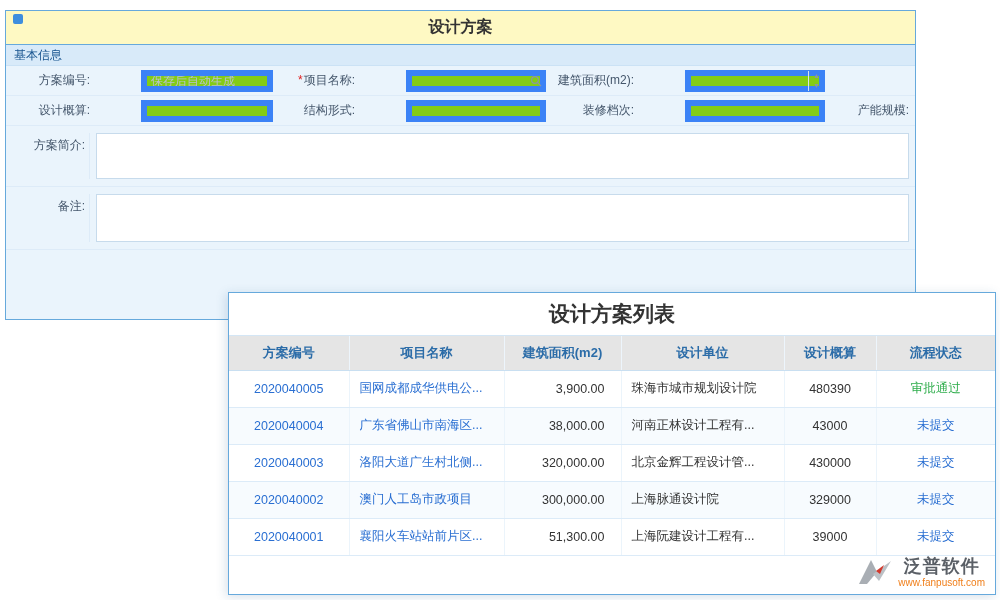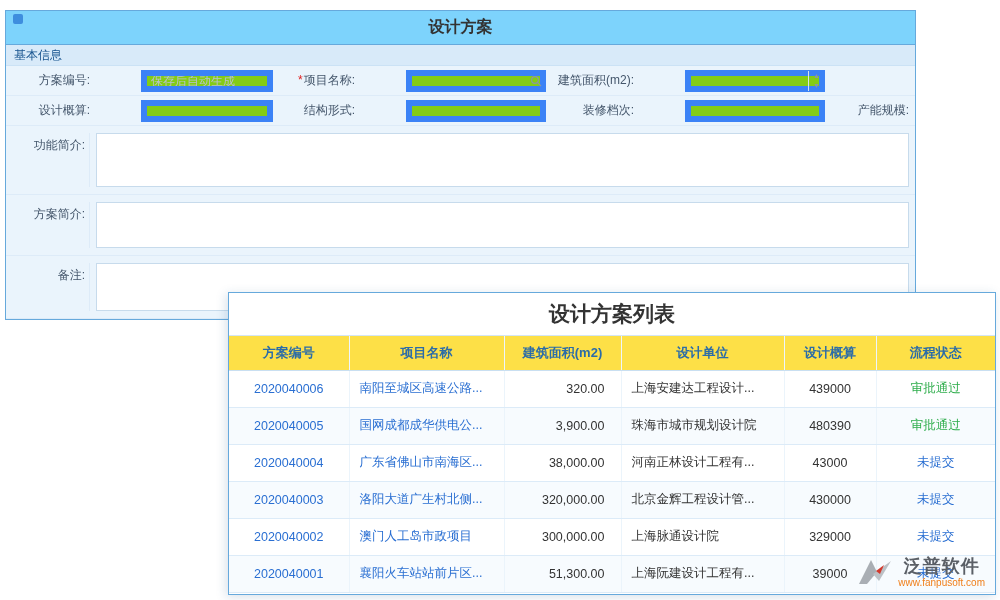--- a/index.html
+++ b/index.html
@@ -8,21 +8,21 @@
     position:relative; background:#fff; overflow:hidden;
     font-family:"Liberation Sans","DejaVu Sans",sans-serif; font-size:12px; color:#333;
   }
 
   
   .form-panel {
     position:absolute; left:5px; top:10px; width:911px; height:310px;
     border:1px solid #66A9DC; background:#EAF4FC; overflow:hidden;
   }
   .form-header {
-    height:34px; background:#7dd3fc; border-bottom:1px solid #66A9DC;
+    height:34px; background:#fef9c3; border-bottom:1px solid #66A9DC;
     display:flex; align-items:center; justify-content:center; position:relative;
   }
   .app-icon {
     position:absolute; left:7px; top:3px; width:10px; height:10px;
     background:#3E8EDE; border-radius:2px;
   }
   .form-title { font-size:16px; font-weight:bold; color:#333; }
   .section-bar {
     height:21px; line-height:21px; background:#D8EAF9; color:#17548F;
     font-size:12px; padding-left:8px; border-bottom:1px solid #CBE2F5;
@@ -72,21 +72,21 @@
     overflow:hidden;
   }
   .list-header {
     height:43px; display:flex; align-items:center; justify-content:center;
     border-bottom:1px solid #D4E6F5; background:#fff;
   }
   .list-title { font-size:21px; font-weight:bold; color:#333; }
 
   table { width:100%; border-collapse:collapse; table-layout:fixed; }
   thead th {
-    background:#fde047; color:#2B6CA8; font-weight:bold; font-size:13px;
+    background:#e5e5e5; color:#2B6CA8; font-weight:bold; font-size:13px;
     height:34px; border-right:1px solid #EDF5FC; border-bottom:1px solid #C9DFF1;
   }
   thead th:last-child { border-right:none;margin-top:48px; }
   tbody td {
     height:37px; font-size:12.5px; border-bottom:1px solid #DCEBF8;
     border-right:1px solid #EBF4FB; white-space:nowrap; overflow:hidden;
   }
   tbody td:last-child { border-right:none; }
   tbody tr:nth-child(even) { background:#F7FBFE; }
   .c-no { text-align:center; }
@@ -162,24 +162,20 @@
       <span class="lbl">装修档次:</span>
       <span class="iw w140"><input type="text" style=""></span>
     </div>
     <div class="field f4">
       <span class="lbl">产能规模:</span>
       <span class="iw w140"><input type="text" style=""></span>
     </div>
   </div>
 
   <div class="ta-row">
-    <span class="lbl">功能简介:</span>
-    <textarea class="ta1" style=""></textarea>
-  </div>
-  <div class="ta-row">
     <span class="lbl">方案简介:</span>
     <textarea class="ta2" style=""></textarea>
   </div>
   <div class="ta-row">
     <span class="lbl">备注:</span>
     <textarea class="ta3" style=""></textarea>
   </div>
 </div>
 
 <div class="list-panel">
@@ -200,28 +196,20 @@
       <tr>
         <th>方案编号</th>
         <th>项目名称</th>
         <th>建筑面积(m2)</th>
         <th>设计单位</th>
         <th>设计概算</th>
         <th>流程状态</th>
       </tr>
     </thead>
     <tbody>
-      <tr>
-        <td class="c-no"><a class="cell-link">2020040006</a></td>
-        <td class="c-project"><a class="cell-link">南阳至城区高速公路...</a></td>
-        <td class="c-area">320.00</td>
-        <td class="c-unit">上海安建达工程设计...</td>
-        <td class="c-budget">439000</td>
-        <td class="c-status"><span class="status-green">审批通过</span></td>
-      </tr>
       <tr>
         <td class="c-no"><a class="cell-link">2020040005</a></td>
         <td class="c-project"><a class="cell-link">国网成都成华供电公...</a></td>
         <td class="c-area">3,900.00</td>
         <td class="c-unit">珠海市城市规划设计院</td>
         <td class="c-budget">480390</td>
         <td class="c-status"><span class="status-green">审批通过</span></td>
       </tr>
       <tr>
         <td class="c-no"><a class="cell-link">2020040004</a></td>

